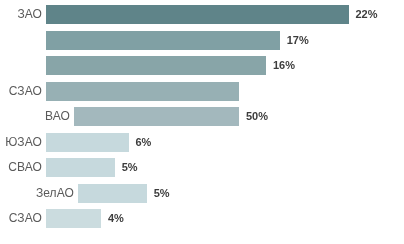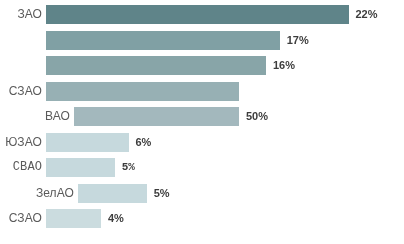--- a/index.html
+++ b/index.html
@@ -101,21 +101,21 @@
         </div>
         <span class="value-label" style="left: 218px;">50%</span>
       </div>
       <div class="bar-row" style="top: 132.5px;">
         <span class="cat-label">ЮЗАО</span>
         <div class="bar-track" style="width: 82.5px;">
           <div class="bar" title="СЗАО 6%" style="background: rgb(198, 217, 221);"></div>
         </div>
         <span class="value-label" style="left: 135.5px;">6%</span>
       </div>
-      <div class="bar-row" style="top: 158px; font-family: Liberation Mono, monospace;">
+      <div class="bar-row" style="top: 158px;">
         <span class="cat-label">СВАО</span>
         <div class="bar-track" style="width: 68.75px;">
           <div class="bar" title="СВАО 5%" style="background: rgb(198, 217, 221);"></div>
         </div>
         <span class="value-label" style="left: 121.75px;">5%</span>
       </div>
       <div class="bar-row" style="top: 183.5px; margin-left: 32px;">
         <span class="cat-label">ЗелАО</span>
         <div class="bar-track" style="width: 68.75px;">
           <div class="bar" title="ЗелАО 5%" style="background: rgb(198, 217, 221);"></div>

